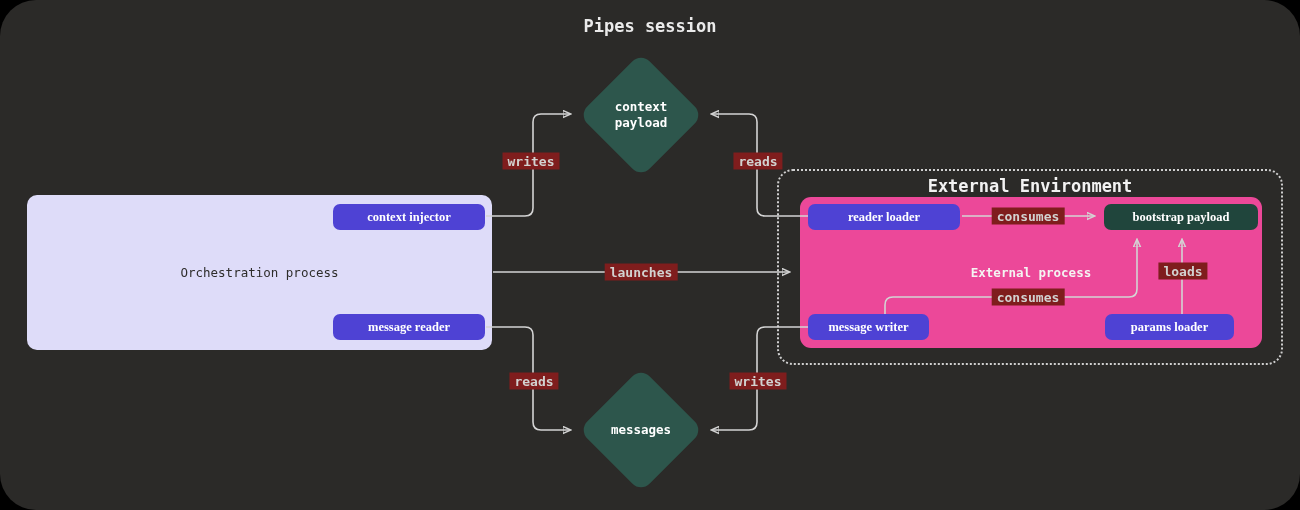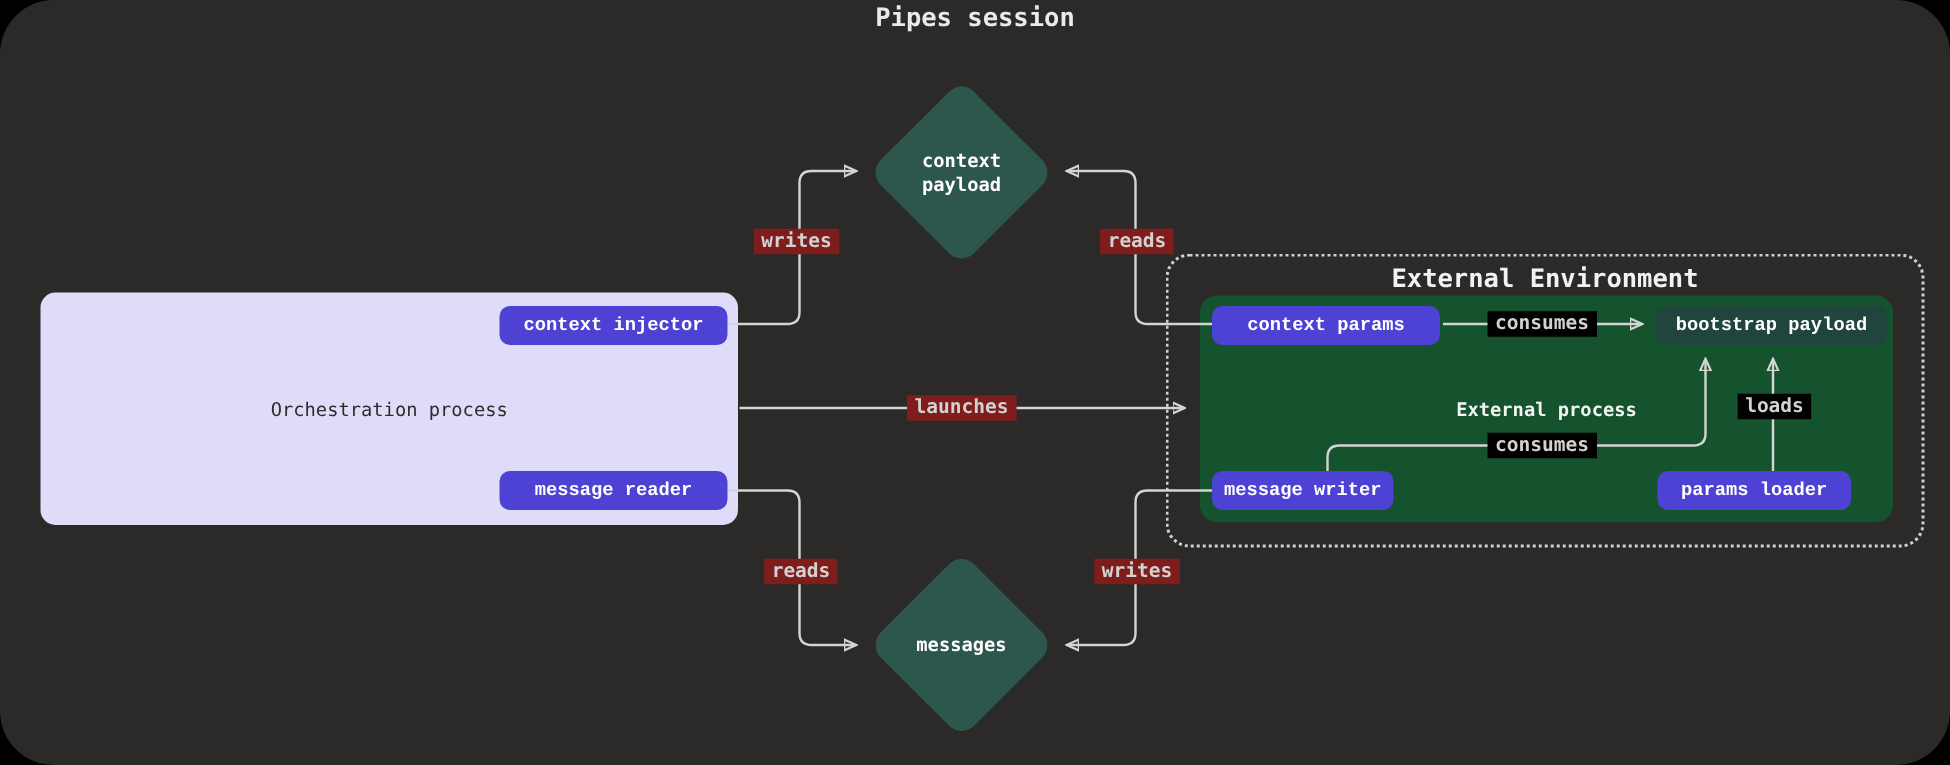--- a/index.html
+++ b/index.html
@@ -12,21 +12,21 @@
     position: relative;
     width: 1300px;
     height: 510px;
     background: #2b2a28;
     border-radius: 36px;
     overflow: hidden;
   }
   .title {
     position: absolute;
     left: 50%;
-    top: 2px;
+    top: 16px;
     transform: translateX(-50%);
     color: #eaeaea;
     font-size: 17px;
     font-weight: bold;
     white-space: nowrap;
   }
   
   .dotted-box {
     position: absolute;
     left: 777px; top: 169px;
@@ -40,21 +40,21 @@
     left: 0; right: 0; top: 5px;
     text-align: center;
     color: #f2f2f2;
     font-size: 17px;
     font-weight: bold;
   }
   .gray-box {
     position: absolute;
     left: 800px; top: 197px;
     width: 462px; height: 151px;
-    background: #14532d;
+    background: #ec4899;
     border-radius: 11px;
     display: flex;
     align-items: center;
     justify-content: center;
   }
   .gray-box .node-label {
     color: #f4f4f2;
     font-size: 12.5px;
     font-weight: bold;
   }
@@ -113,33 +113,33 @@
     position: absolute;
     z-index: 5;
     transform: translate(-50%, -50%);
     color: #d2d2d0;
     font-size: 13px;
     font-weight: bold;
     padding: 1px 5px;
     white-space: nowrap;
   }
   .edge-label.on-dark { background: #7f1d1d; }
-  .edge-label.on-gray { background: #000000; }
+  .edge-label.on-gray { background: #7f1d1d; }
   
   .chip {
     position: absolute;
     z-index: 4;
     height: 26px;
     line-height: 26px;
     border-radius: 7px;
     text-align: center;
     color: #ffffff;
     font-size: 12.5px;
     font-weight: bold;
-    font-family: Liberation Mono, monospace;
+    font-family: Liberation Serif, serif;
     border: none;
     padding: 0;
     display: block;
     cursor: default;
   }
   .chip.purple { background: #4e42d4; }
   .chip.green  { background: #20453c; }
 </style>
 </head>
 <body>
@@ -178,21 +178,21 @@
     <path d="M 493 272 H 789" marker-end="url(#arrow)"></path>
     <path d="M 962 216 H 1094" marker-end="url(#arrow)"></path>
     <path d="M 885 314 V 305 Q 885 297 893 297 H 1129 Q 1137 297 1137 289 V 240" marker-end="url(#arrow)"></path>
     <path d="M 1182 314 V 240" marker-end="url(#arrow)"></path>
     <path d="M 486 327 H 525 Q 533 327 533 335 V 422 Q 533 430 541 430 H 570" marker-end="url(#arrow)"></path>
     <path d="M 808 327 H 765 Q 757 327 757 335 V 422 Q 757 430 749 430 H 712" marker-end="url(#arrow)"></path>
   </svg>
 
   <button class="chip purple" style="left:333px; top:204px; width:152px;">context injector</button>
   <button class="chip purple" style="left:333px; top:314px; width:152px;">message reader</button>
-  <button class="chip purple" style="left:808px; top:204px; width:152px;">context params</button>
+  <button class="chip purple" style="left:808px; top:204px; width:152px;">reader loader</button>
   <button class="chip green" style="left:1104px; top:204px; width:154px;">bootstrap payload</button>
   <button class="chip purple" style="left:808px; top:314px; width:121px;">message writer</button>
   <button class="chip purple" style="left:1105px; top:314px; width:129px;">params loader</button>
 
   <span class="edge-label on-dark" style="left:531px; top:161px;">writes</span>
   <span class="edge-label on-dark" style="left:758px; top:161px;">reads</span>
   <span class="edge-label on-dark" style="left:641px; top:272px;">launches</span>
   <span class="edge-label on-gray" style="left:1028px; top:216px;">consumes</span>
   <span class="edge-label on-gray" style="left:1028px; top:297px;">consumes</span>
   <span class="edge-label on-gray" style="left:1183px; top:271px;">loads</span>

